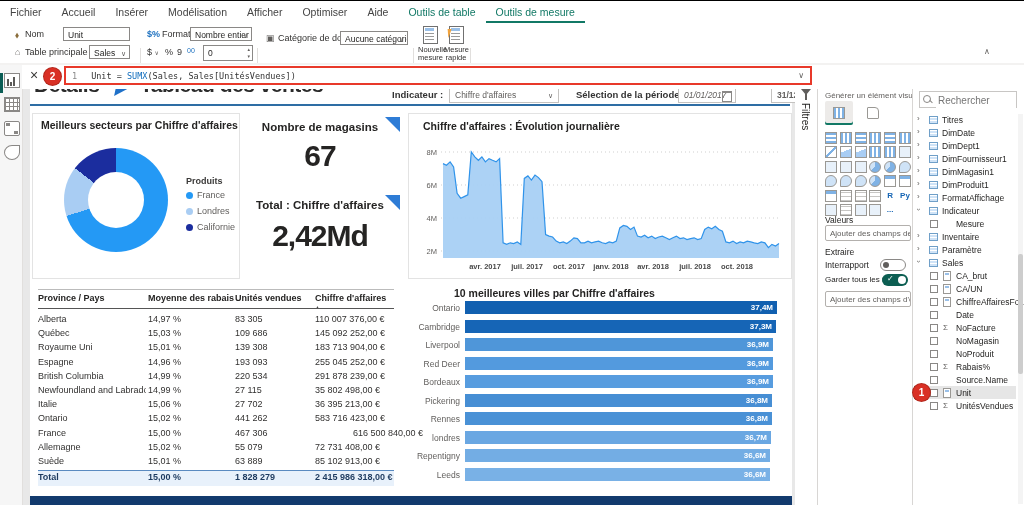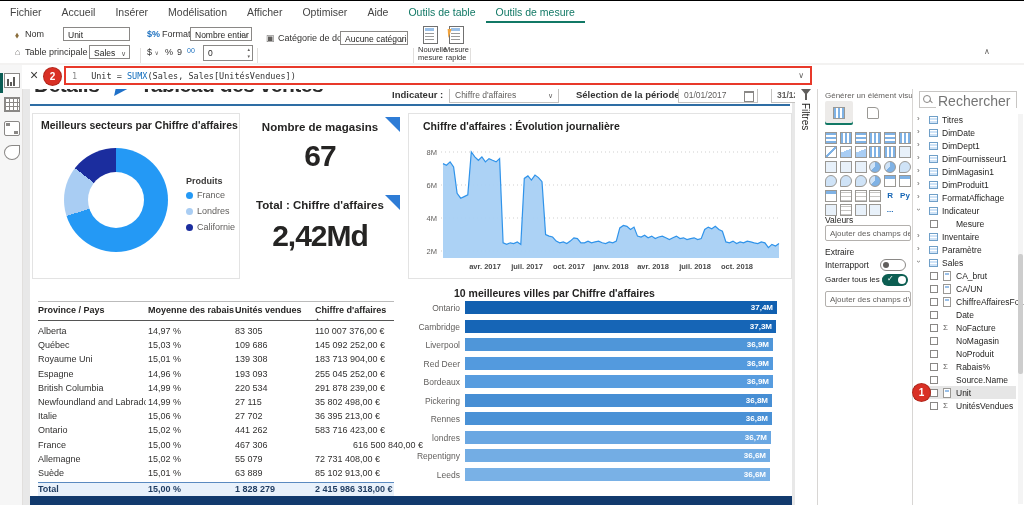--- a/index.html
+++ b/index.html
@@ -118,21 +118,21 @@
   .small-lab{position:absolute;font-size:8.5px;color:#252423;white-space:nowrap;}
   .toggle{position:absolute;width:26px;height:12px;border-radius:7px;box-sizing:border-box;}
   .toggle.off{border:1px solid #8a8886;}
   .toggle.off i{position:absolute;left:2px;top:2px;width:6px;height:6px;border-radius:50%;background:#605e5c;}
   .toggle.on{background:#0c5e52;}
   .toggle.on i{position:absolute;right:2px;top:2px;width:8px;height:8px;border-radius:50%;background:#fff;}
   .toggle.on s{position:absolute;left:5px;top:0px;color:#fff;font-size:8px;text-decoration:none;}
 
   .search{position:absolute;width:98px;height:17px;border:1px solid #c8c6c4;background:#fff;box-sizing:border-box;}
   .search input{position:absolute;left:16px;top:1px;width:76px;height:13px;border:none;outline:none;
-                font-size:14px;color:#605e5c;font-family:"Liberation Sans",sans-serif;}
+                font-size:10px;color:#605e5c;font-family:"Liberation Sans",sans-serif;}
   .mag{position:absolute;left:3px;top:3px;width:6px;height:6px;border:1px solid #8a8886;border-radius:50%;}
   .mag:after{content:"";position:absolute;left:5px;top:5px;width:4px;height:1px;background:#8a8886;transform:rotate(45deg);}
 
   .tree-row{position:absolute;left:0;height:13px;width:105px;font-size:8.5px;color:#252423;white-space:nowrap;}
   .tr-chev{position:absolute;left:4px;top:0px;font-size:8px;color:#605e5c;}
   .tr-chev.exp{transform:rotate(90deg);}
   .tico{position:absolute;left:16px;top:2px;width:9px;height:8px;border:1px solid #6f9fc8;box-sizing:border-box;
         background:repeating-linear-gradient(0deg,#cfe3f7 0 2px,#fff 2px 3px);}
   .cb{position:absolute;left:17px;top:2px;width:8px;height:8px;border:1px solid #8a8886;background:#fff;box-sizing:border-box;}
   .mico{position:absolute;left:30px;top:1px;width:8px;height:10px;border:1px solid #9a9894;background:#fff;box-sizing:border-box;}
@@ -220,21 +220,21 @@
       <div class="page-title" style="left:4px;top:8px;">Détails</div>
       <div class="title-arrow" style="left:86px;top:13px;"></div>
       <div class="page-title" style="left:110px;top:8px;">Tableau des ventes</div>
 
       <div class="slicer-label" style="left:362px;top:24px;">Indicateur :</div>
       <div class="slicer-box" style="left:419px;top:21px;width:110px;">
         <span>Chiffre d'affaires</span>
         <span style="position:absolute;right:5px;top:0;font-size:7px;color:#605e5c;">∨</span>
       </div>
       <div class="slicer-label" style="left:546px;top:24px;">Sélection de la période :</div>
-      <div class="slicer-box" style="left:648px;top:21px;width:80px;padding-right:15px;">
+      <div class="slicer-box" style="left:648px;top:21px;width:58px;padding-right:15px;font-style:italic;">
         <span>01/01/2017</span><span class="cal-ico"></span>
       </div>
       <div class="slicer-box" style="left:741px;top:21px;width:58px;padding-right:13px;font-weight:bold;">
         <span>31/12/2018</span><span class="cal-ico"></span>
       </div>
       <div class="divider" style="left:0;top:39px;width:760px;"></div>
 
       <div class="card" style="left:2px;top:48px;width:206px;height:164px;">
         <div class="vtitle" style="left:8px;top:5px;">Meilleurs secteurs par Chiffre d'affaires</div>
         <div class="donut" id="donut" style="left: 31px; top: 34px; width: 104px; height: 104px; background: conic-gradient(rgb(36, 153, 245) 0deg, rgb(36, 153, 245) 252deg, rgb(169, 205, 243) 252deg, rgb(169, 205, 243) 307.8deg, rgb(27, 45, 158) 307.8deg, rgb(27, 45, 158) 360deg);"></div>
@@ -274,21 +274,21 @@
             <text x="68" y="135" text-anchor="middle" font-size="7.5" font-weight="bold" fill="#4a4a4a">avr. 2017</text>
             <text x="110" y="135" text-anchor="middle" font-size="7.5" font-weight="bold" fill="#4a4a4a">juil. 2017</text>
             <text x="152" y="135" text-anchor="middle" font-size="7.5" font-weight="bold" fill="#4a4a4a">oct. 2017</text>
             <text x="194" y="135" text-anchor="middle" font-size="7.5" font-weight="bold" fill="#4a4a4a">janv. 2018</text>
             <text x="236" y="135" text-anchor="middle" font-size="7.5" font-weight="bold" fill="#4a4a4a">avr. 2018</text>
             <text x="278" y="135" text-anchor="middle" font-size="7.5" font-weight="bold" fill="#4a4a4a">juil. 2018</text>
             <text x="320" y="135" text-anchor="middle" font-size="7.5" font-weight="bold" fill="#4a4a4a">oct. 2018</text>
           </svg>
       </div>
 
-      <div class="tv" id="tablevis" style="left:0;top:234px;width:372px;height:200px;">
+      <div class="tv" id="tablevis" style="left:0;top:222px;width:372px;height:200px;">
           <div class="tv-cell tv-head" style="left: 8px; top: 6px; width: 105px;">Province / Pays</div>
           <div class="tv-cell tv-head" style="left: 118px; top: 6px; width: 105px;">Moyenne des rabais</div>
           <div class="tv-cell tv-head" style="left: 205px; top: 6px; width: 105px;">Unités vendues</div>
           <div class="tv-cell tv-head" style="left: 285px; top: 6px; width: 105px;">Chiffre d'affaires</div>
           <div class="sortmark" style="left: 285px; top: 17px;">▲</div>
           <div style="position: absolute; left: 8px; top: 2px; width: 356px; height: 1px; background: rgb(187, 187, 187);"></div>
           <div style="position: absolute; left: 8px; top: 21px; width: 356px; height: 1px; background: rgb(85, 85, 85);"></div>
           <div class="tv-cell" style="left: 8px; top: 27px; width: 108px;">Alberta</div>
           <div class="tv-cell" style="left: 118px; top: 27px; width: 108px;">14,97 %</div>
           <div class="tv-cell" style="left: 205px; top: 27px; width: 108px;">83 305</div>

